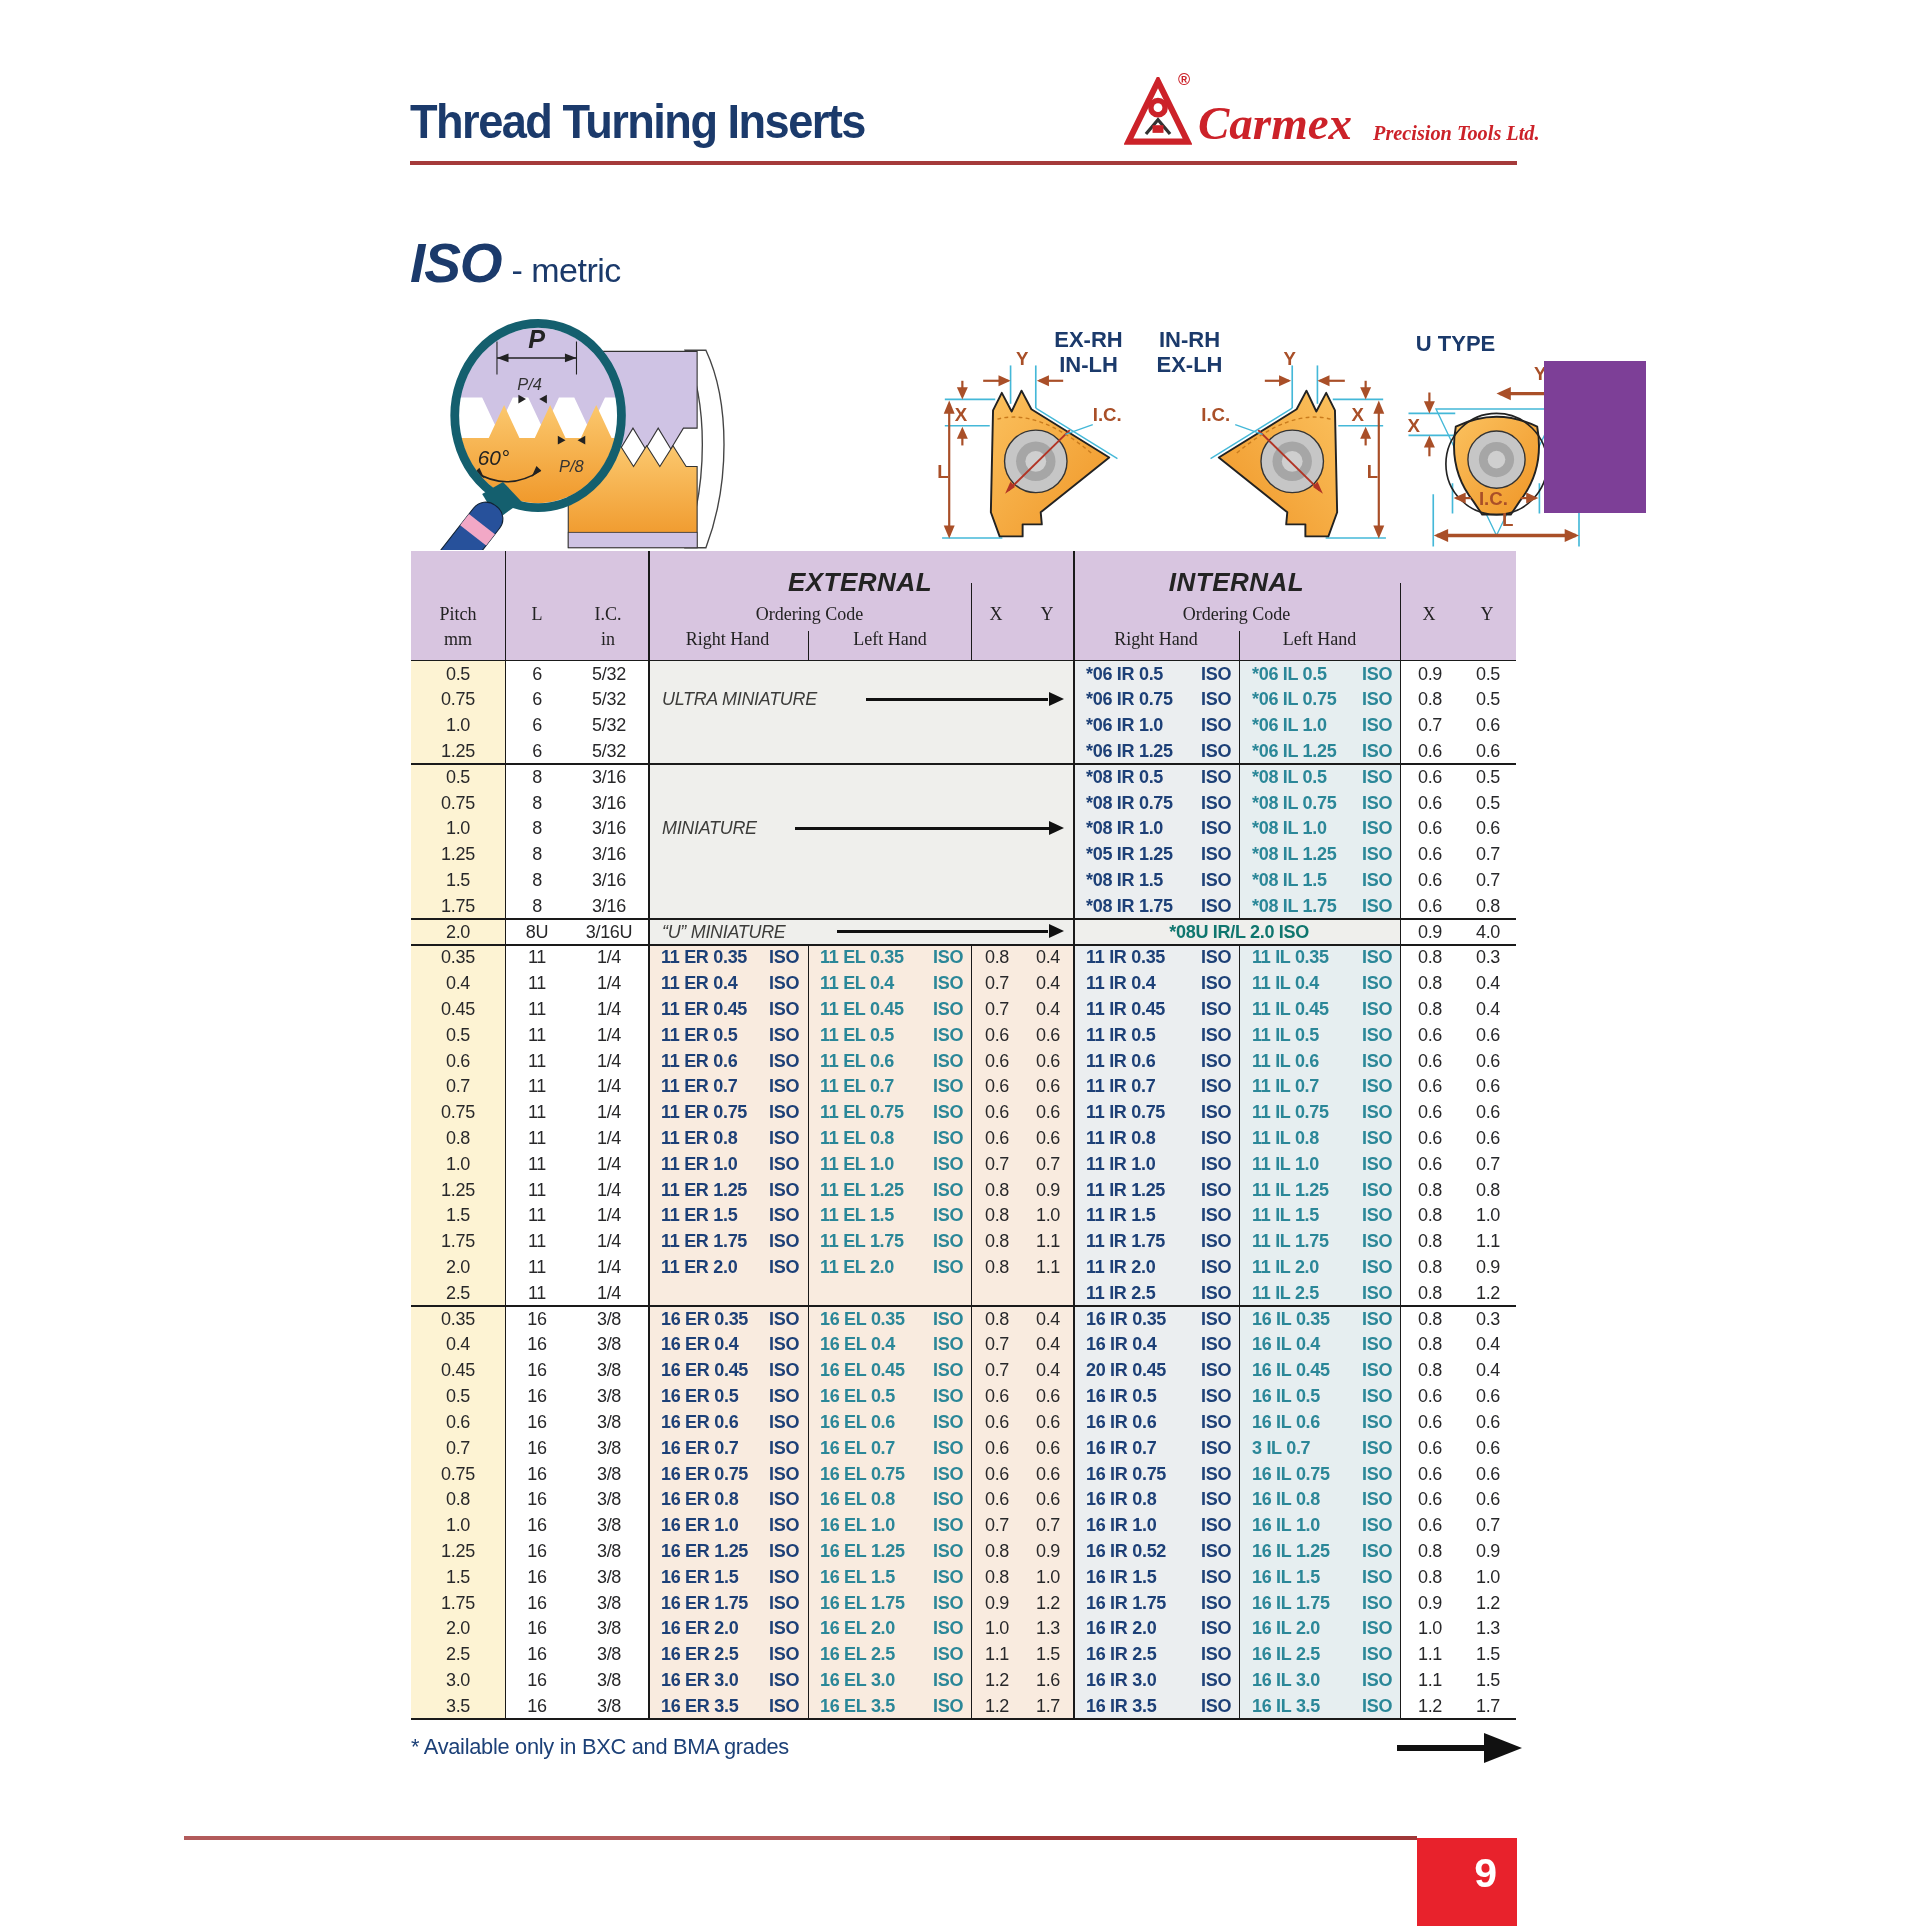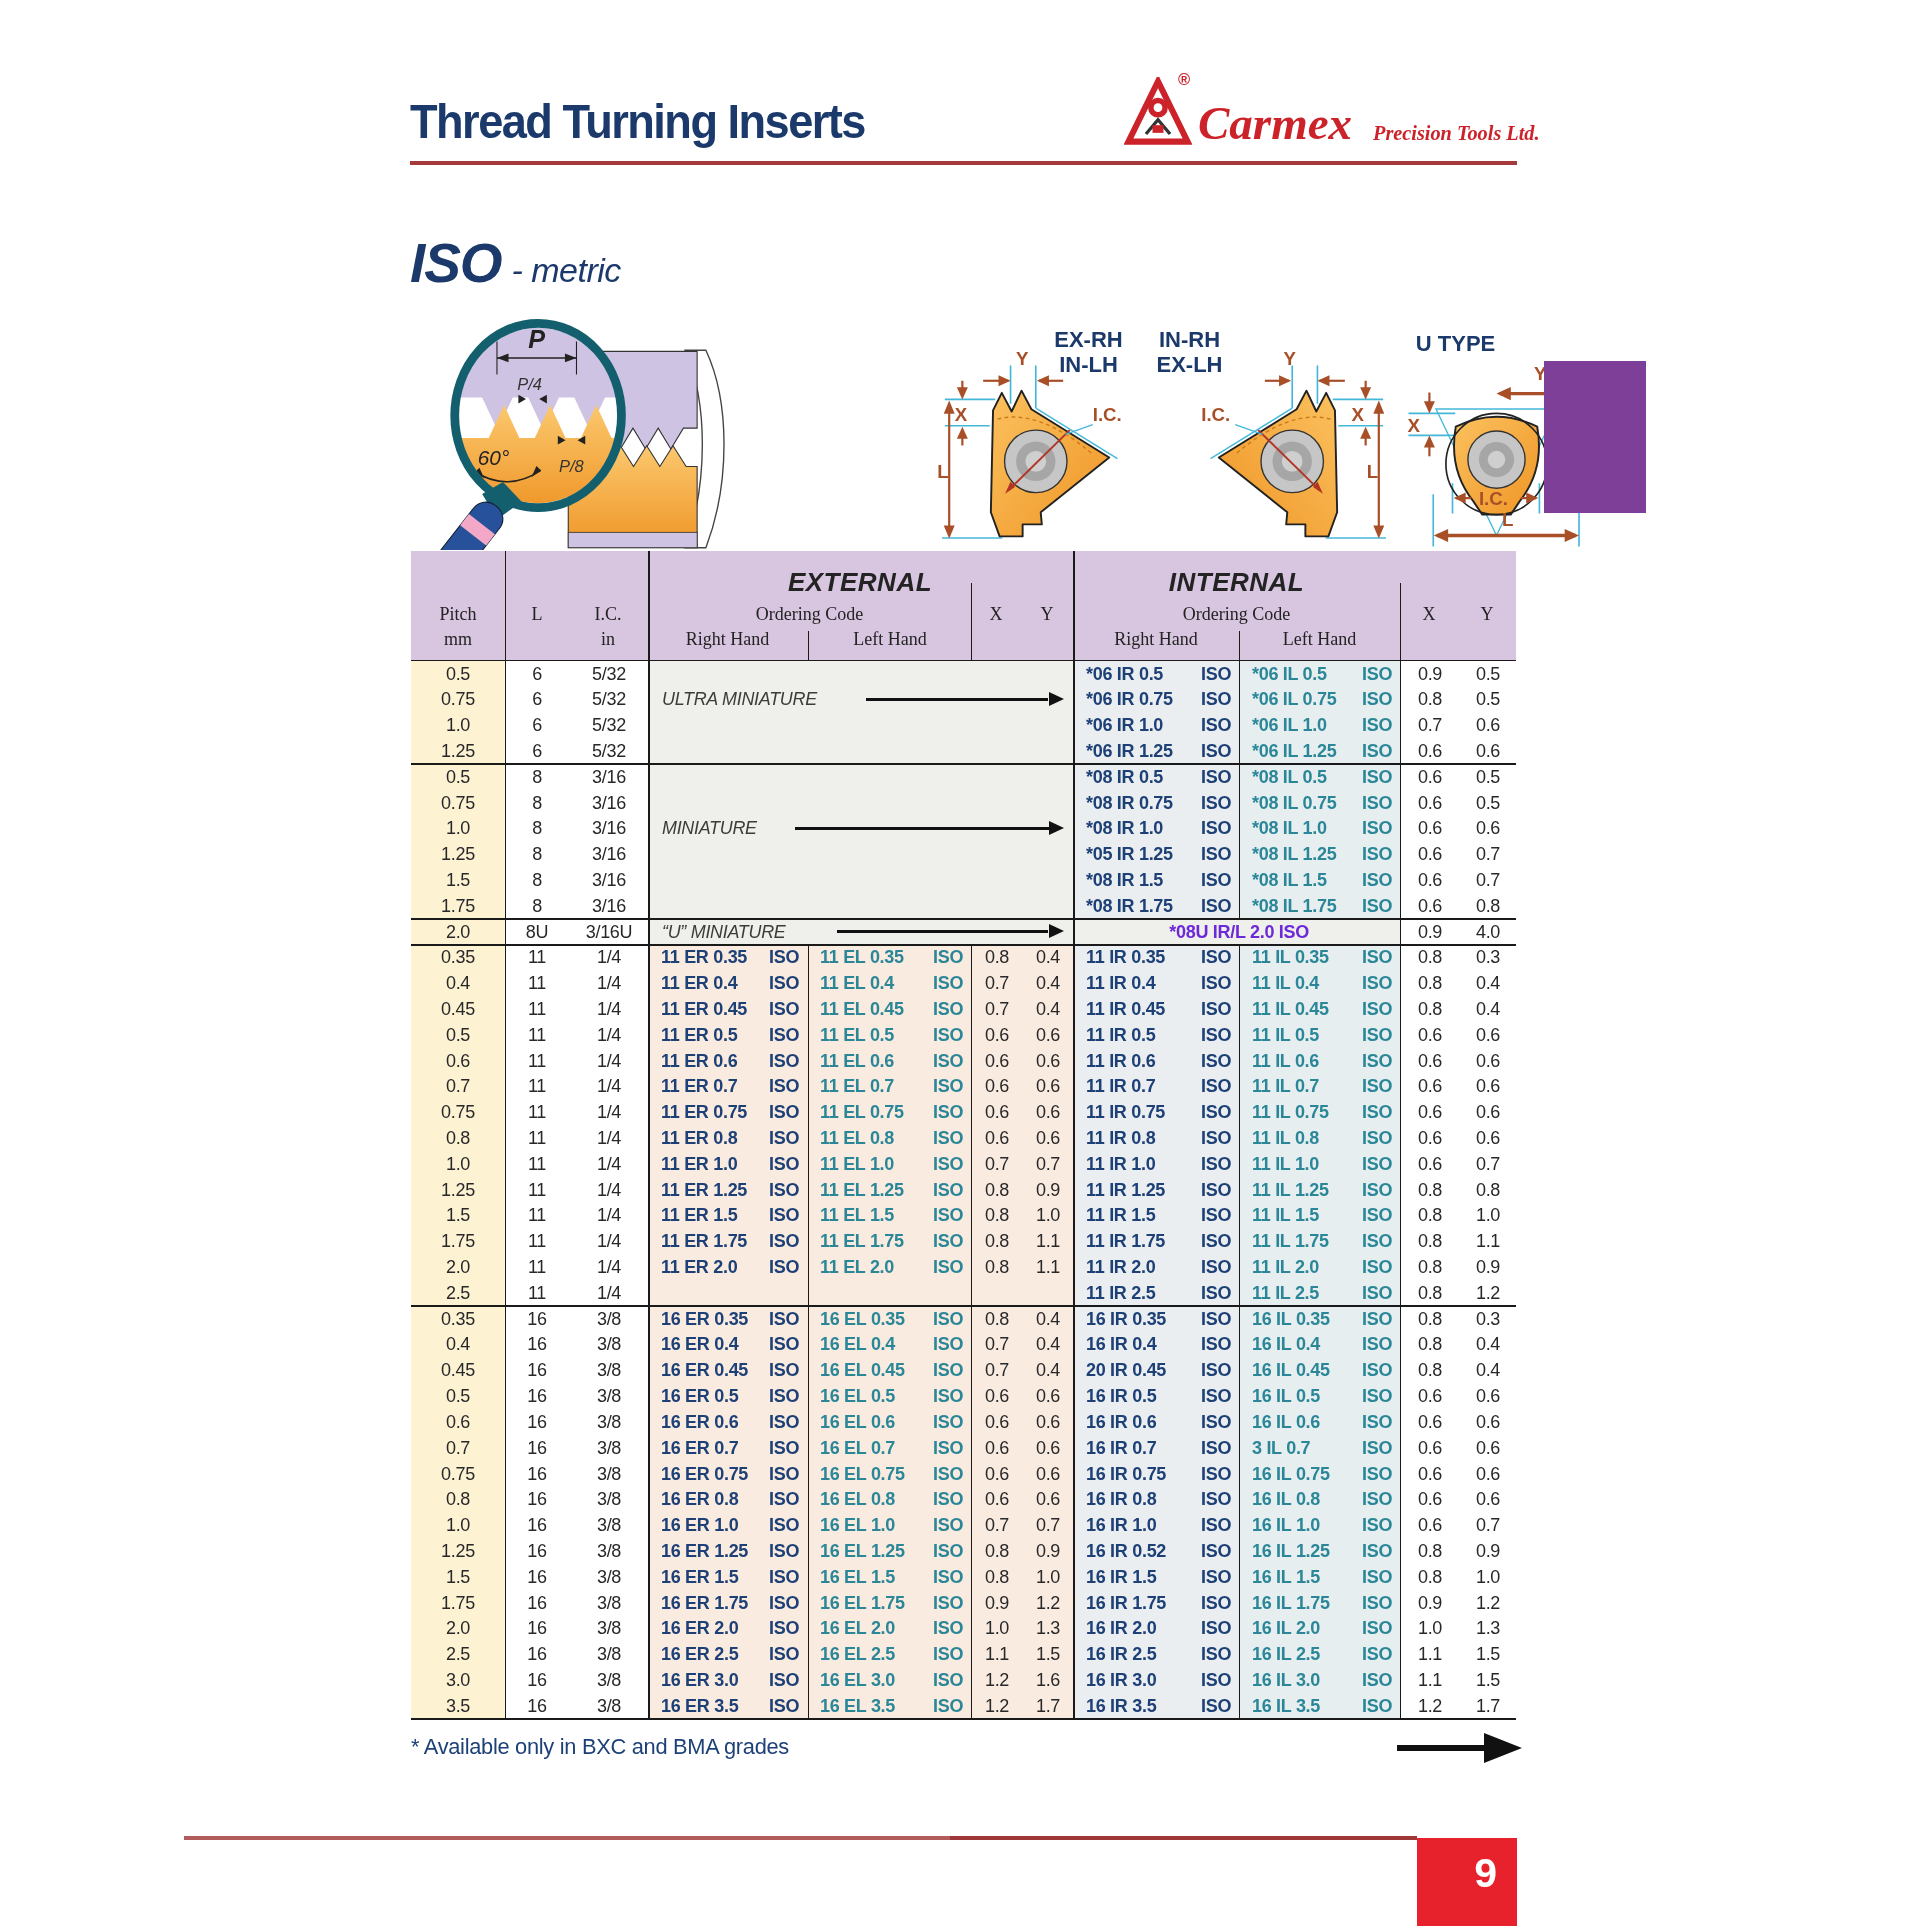--- a/index.html
+++ b/index.html
@@ -11,41 +11,41 @@
               letter-spacing:-1.6px;transform:scaleX(.94);transform-origin:left;white-space:nowrap;}
   #top-rule{left:410px;top:161px;width:1107px;height:3.8px;background:#a53a3a;}
   #brand-name{left:1198px;top:96px;font-family:"Liberation Serif",serif;font-style:italic;
               font-weight:bold;font-size:47px;color:#cc2229;white-space:nowrap;}
   #brand-suffix{left:1373px;top:122px;font-family:"Liberation Serif",serif;font-style:italic;
               font-weight:bold;font-size:20.3px;color:#cc2229;white-space:nowrap;}
   #brand-reg{left:1178px;top:70px;font-size:16.5px;color:#cc2229;font-weight:bold;}
   
   #section-heading{left:410px;top:231px;display:flex;align-items:baseline;color:#1b3a6b;}
   #section-main{font-size:55px;font-weight:bold;font-style:italic;letter-spacing:-1.1px;}
-  #section-sub{font-size:34px;font-style:italic;margin-left:10px;letter-spacing:-0.5px;}
+  #section-sub{font-size:34px;margin-left:10px;letter-spacing:-0.5px;}
   
   .ins-label{font-size:22px;font-weight:bold;color:#1b3a6b;text-align:center;line-height:25px;white-space:pre-line;}
   #purple-rect{left:1544px;top:361px;width:102px;height:152px;background:#7d3f97;}
   
   #table-header-bg{left:411px;top:551px;width:1105px;height:110px;background:#d8c5e0;}
   .hlabel{position:absolute;color:#232323;text-align:center;white-space:nowrap;}
   .h-big{font-size:26px;font-weight:bold;font-style:italic;letter-spacing:0.5px;}
   .h-med{font-size:18px;font-family:Liberation Serif, serif;}
   .row{position:absolute;left:411px;width:1105px;height:26px;display:grid;
        grid-template-columns:94px 64px 80px 159px 164px 50px 52px 166px 161px 58px 58px;}
   .cell{font-size:18px;line-height:26px;text-align:center;overflow:hidden;white-space:nowrap;color:#28282a;letter-spacing:-0.3px;}
   .code{display:flex;justify-content:space-between;padding:0 8.8px 0 12px;font-weight:bold;}
   .code-rh{color:#1d4077;}
   .code-lh{color:#2b8798;}
   .bg-cream{background:#fdf3d3;}
   .bg-peach{background:#f9ebdf;}
   .bg-gray{background:#efefec;}
   .bg-irh{background:#ebeef0;}
   .bg-ilh{background:#e6eef0;}
-  .u-code{justify-content:center;font-weight:bold;color:#6d28d9;}
+  .u-code{justify-content:center;font-weight:bold;color:#0f766e;}
   .vline,.hline{position:absolute;background:#1a1a1a;}
   .note{position:absolute;height:26px;line-height:26px;font-size:18.7px;font-style:italic;
         color:#3c3c3a;letter-spacing:-0.3px;white-space:nowrap;transform:scaleX(.96);transform-origin:left;}
   .note-arrow-shaft{position:absolute;height:2.7px;background:#111;}
   .note-arrow-head{position:absolute;width:0;height:0;border-top:7.7px solid transparent;
         border-bottom:7.7px solid transparent;border-left:15.4px solid #111;}
   
   #footnote{left:411px;top:1734px;font-size:22.5px;color:#1c4077;letter-spacing:-0.3px;transform:scaleX(.97);transform-origin:left;}
   #footer-arrow-shaft{left:1397px;top:1745px;width:88px;height:5.5px;background:#111;}
   #footer-arrow-head{left:1484px;top:1733px;width:0;height:0;border-top:15px solid transparent;

